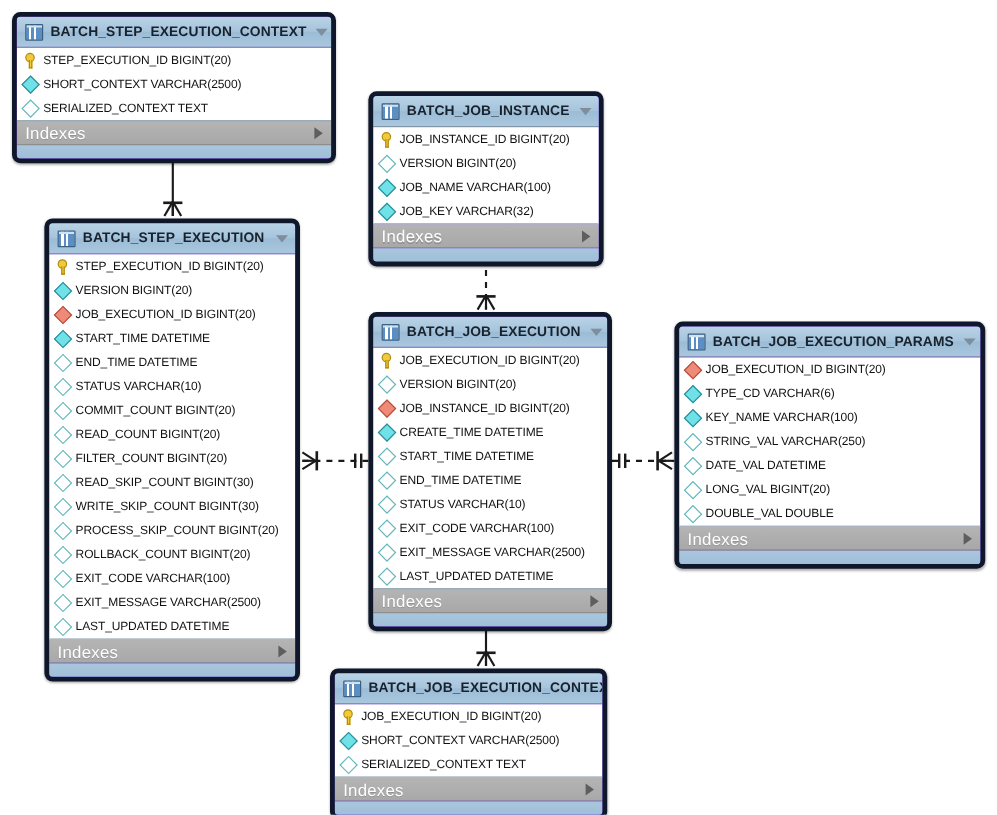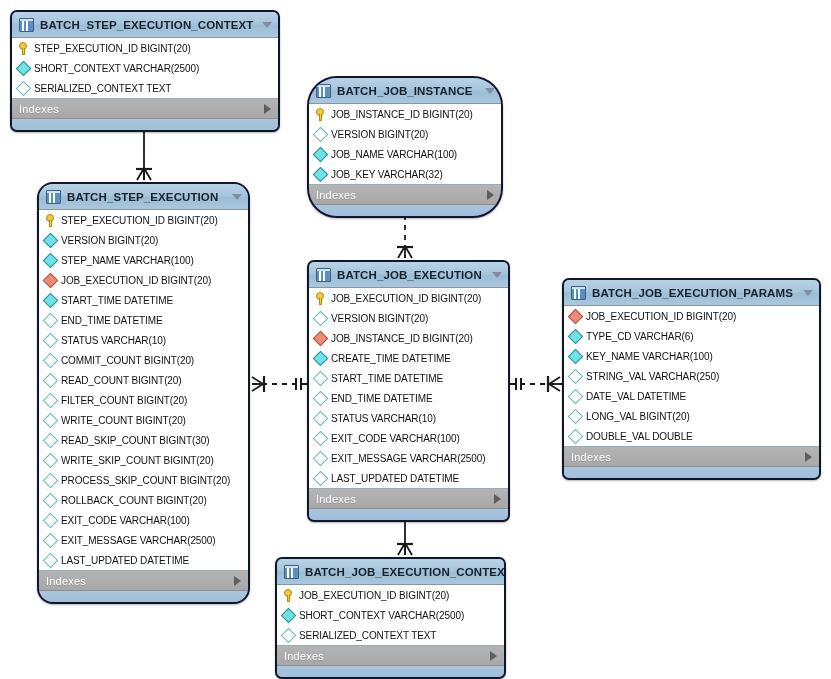--- a/index.html
+++ b/index.html
@@ -10,21 +10,21 @@
     position:relative;
     overflow:hidden;
     -webkit-font-smoothing:antialiased;
   }
   #canvas{position:absolute;inset:0;}
 
   
   .table-card{
     position:absolute;
     box-sizing:border-box;
-    border:2px solid #0f172a;
+    border:4px solid #0f172a;
     border-radius:7px;
     background:#8b5cf6;
     box-shadow:0 1px 2px rgba(0,0,0,.30);
     overflow:hidden;
     z-index:5;
   }
   .tbl-header{
     height:25px;
     display:flex;align-items:center;
     padding:0 6px 0 7px;
@@ -99,21 +99,21 @@
   .ic-dia.fk{background:#f08a78;border-color:#b4513e;}
 
   .tbl-indexes{
     height:19px;
     display:flex;align-items:center;
     padding:0 7px 0 7px;
     background:linear-gradient(to bottom,#b4b4b4 0%,#a8a8a8 100%);
     border-bottom:1px solid #8e8e8e;
   }
   .idx-label{
-    font-size:11px;color:#ffffff;
+    font-size:14px;color:#ffffff;
     flex:1 1 auto;letter-spacing:.2px;
     text-shadow:0 1px 0 rgba(0,0,0,.15);
   }
   .idx-caret{
     width:0;height:0;
     border-top:5px solid transparent;
     border-bottom:5px solid transparent;
     border-left:7px solid #5e5e5e;
   }
   .tbl-foot{
@@ -194,21 +194,21 @@
             <span class="ic ic-dia hollow"></span>
             <span class="col-name">SERIALIZED_CONTEXT TEXT</span>
           </div>
         </div>
         <div class="tbl-indexes">
           <span class="idx-label">Indexes</span>
           <span class="idx-caret"></span>
         </div>
         <div class="tbl-foot"></div>
       </div>
-      <div class="table-card" style="left: 307px; top: 76px; width: 196px; border-radius: 30px;">
+      <div class="table-card" style="left: 307px; top: 76px; width: 196px;">
         <div class="tbl-header">
           <span class="tbl-icon"></span>
           <span class="tbl-title">BATCH_JOB_INSTANCE</span>
           <span class="tbl-caret"></span>
         </div>
         <div class="tbl-cols">
           <div class="col-row">
             <span class="ic ic-pk"></span>
             <span class="col-name">JOB_INSTANCE_ID BIGINT(20)</span>
           </div>
@@ -224,40 +224,36 @@
             <span class="ic ic-dia filled"></span>
             <span class="col-name">JOB_KEY VARCHAR(32)</span>
           </div>
         </div>
         <div class="tbl-indexes">
           <span class="idx-label">Indexes</span>
           <span class="idx-caret"></span>
         </div>
         <div class="tbl-foot"></div>
       </div>
-      <div class="table-card" style="left: 37px; top: 182px; width: 213px; border-radius: 16px;">
+      <div class="table-card" style="left: 37px; top: 182px; width: 213px;">
         <div class="tbl-header">
           <span class="tbl-icon"></span>
           <span class="tbl-title">BATCH_STEP_EXECUTION</span>
           <span class="tbl-caret"></span>
         </div>
         <div class="tbl-cols">
           <div class="col-row">
             <span class="ic ic-pk"></span>
             <span class="col-name">STEP_EXECUTION_ID BIGINT(20)</span>
           </div>
           <div class="col-row">
             <span class="ic ic-dia filled"></span>
             <span class="col-name">VERSION BIGINT(20)</span>
           </div>
           <div class="col-row">
-            <span class="ic ic-dia filled"></span>
-            <span class="col-name">STEP_NAME VARCHAR(100)</span>
-          </div>
-          <div class="col-row">
             <span class="ic ic-dia fk"></span>
             <span class="col-name">JOB_EXECUTION_ID BIGINT(20)</span>
           </div>
           <div class="col-row">
             <span class="ic ic-dia filled"></span>
             <span class="col-name">START_TIME DATETIME</span>
           </div>
           <div class="col-row">
             <span class="ic ic-dia hollow"></span>
             <span class="col-name">END_TIME DATETIME</span>
@@ -273,29 +269,25 @@
           <div class="col-row">
             <span class="ic ic-dia hollow"></span>
             <span class="col-name">READ_COUNT BIGINT(20)</span>
           </div>
           <div class="col-row">
             <span class="ic ic-dia hollow"></span>
             <span class="col-name">FILTER_COUNT BIGINT(20)</span>
           </div>
           <div class="col-row">
             <span class="ic ic-dia hollow"></span>
-            <span class="col-name">WRITE_COUNT BIGINT(20)</span>
-          </div>
-          <div class="col-row">
-            <span class="ic ic-dia hollow"></span>
             <span class="col-name">READ_SKIP_COUNT BIGINT(30)</span>
           </div>
           <div class="col-row">
             <span class="ic ic-dia hollow"></span>
-            <span class="col-name">WRITE_SKIP_COUNT BIGINT(20)</span>
+            <span class="col-name">WRITE_SKIP_COUNT BIGINT(30)</span>
           </div>
           <div class="col-row">
             <span class="ic ic-dia hollow"></span>
             <span class="col-name">PROCESS_SKIP_COUNT BIGINT(20)</span>
           </div>
           <div class="col-row">
             <span class="ic ic-dia hollow"></span>
             <span class="col-name">ROLLBACK_COUNT BIGINT(20)</span>
           </div>
           <div class="col-row">
@@ -364,21 +356,21 @@
             <span class="ic ic-dia hollow"></span>
             <span class="col-name">LAST_UPDATED DATETIME</span>
           </div>
         </div>
         <div class="tbl-indexes">
           <span class="idx-label">Indexes</span>
           <span class="idx-caret"></span>
         </div>
         <div class="tbl-foot"></div>
       </div>
-      <div class="table-card" style="left: 562px; top: 278px; width: 259px;">
+      <div class="table-card" style="left: 562px; top: 268px; width: 259px;">
         <div class="tbl-header">
           <span class="tbl-icon"></span>
           <span class="tbl-title">BATCH_JOB_EXECUTION_PARAMS</span>
           <span class="tbl-caret"></span>
         </div>
         <div class="tbl-cols">
           <div class="col-row">
             <span class="ic ic-dia fk"></span>
             <span class="col-name">JOB_EXECUTION_ID BIGINT(20)</span>
           </div>

